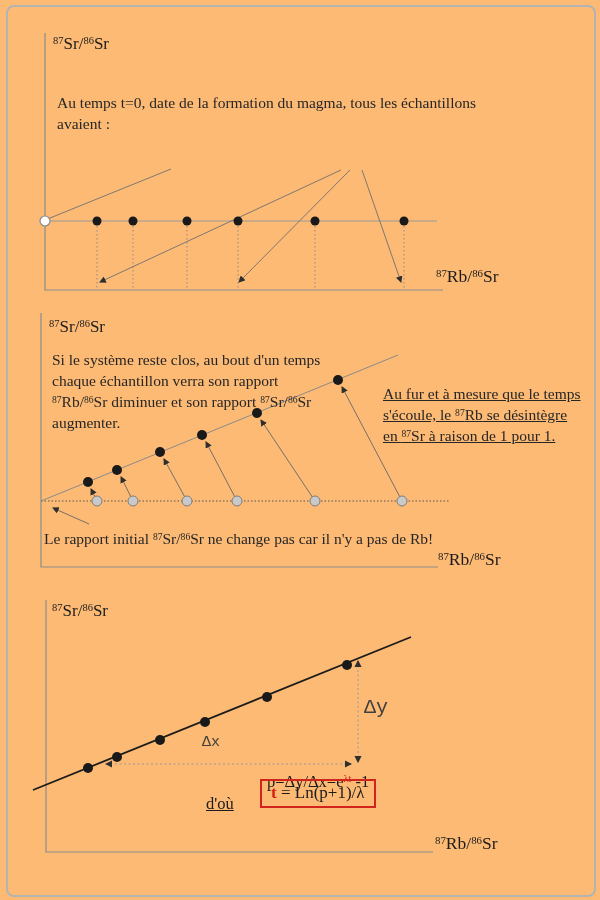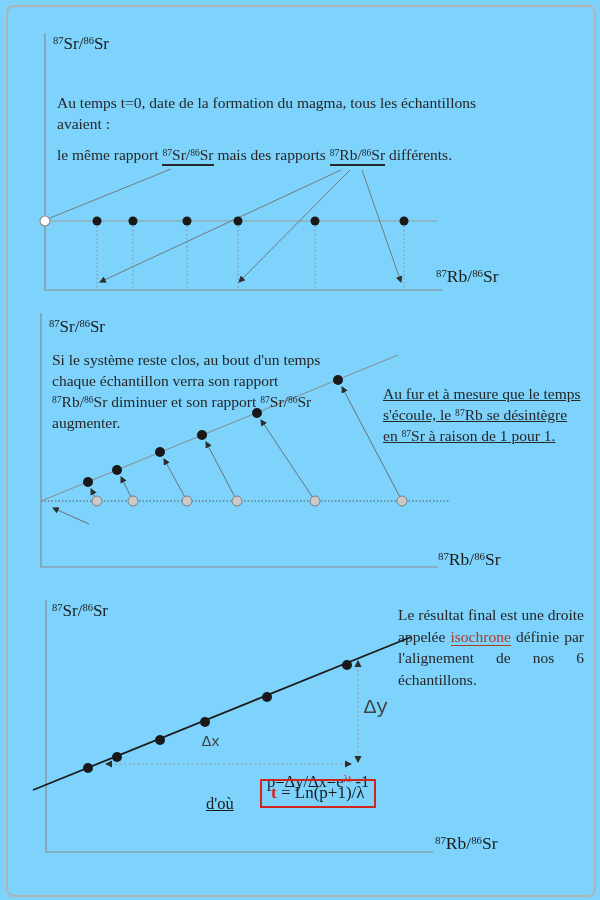--- a/index.html
+++ b/index.html
@@ -1,16 +1,16 @@
 <!DOCTYPE html>
 <html><head>
 <meta charset="utf-8">
 <style>
   html,body{margin:0;padding:0;background:#e8e8e8;}
-  .page{position:relative;width:600px;height:900px;background:#7dd3fc;overflow:hidden;
+  .page{position:relative;width:600px;height:900px;background:#fdba74;overflow:hidden;
         font-family:"Liberation Serif","DejaVu Serif",serif;color:#262626;}
   .frame{position:absolute;left:6px;top:5px;width:586px;height:888px;
          border:2px solid #b3b3b3;border-radius:8px;}
   svg.overlay{position:absolute;left:0;top:0;pointer-events:none;}
   .t{position:absolute;font-size:15.5px;line-height:21px;}
   .axis-label{position:absolute;font-size:17.5px;white-space:nowrap;color:#1c1c1c;}
   .nowrap{white-space:nowrap;}
   .just{text-align:justify;line-height:21.5px;}
   .sup{font-size:0.62em;vertical-align:0.45em;line-height:0;}
   .u{border-bottom:2px solid #262626;padding-bottom:1px;}
@@ -117,29 +117,28 @@
         <circle cx="117" cy="757" r="5"></circle>
       <circle cx="160" cy="740" r="5"></circle>
         <circle cx="205" cy="722" r="5"></circle>
       <circle cx="267" cy="697" r="5"></circle>
         <circle cx="347" cy="665" r="5"></circle>
     </g>
   </svg>
 
   <div class="axis-label" style="left:53px;top:34px;font-size:17px;"><span class="sup">87</span><span>Sr/</span><span class="sup">86</span><span>Sr</span></div>
   <div class="t" style="left:57px;top:92px;width:452px;font-family:Liberation Serif, serif;">Au temps t=0, date de la formation du magma, tous les échantillons avaient :</div>
-  <div class="t nowrap" style="left:57px;top:144px;"><span>le même rapport </span><span class="u"><span class="sup">87</span><span>Sr/</span><span class="sup">86</span><span>Sr</span></span><span> mais des rapports </span><span class="u"><span class="sup">87</span><span>Rb/</span><span class="sup">86</span><span>Sr</span></span><span> différents.</span></div>
   <div class="axis-label" style="left:436px;top:266px;"><span class="sup">87</span><span>Rb/</span><span class="sup">86</span><span>Sr</span></div>
 
   <div class="axis-label" style="left:49px;top:317px;font-size:17px;"><span class="sup">87</span><span>Sr/</span><span class="sup">86</span><span>Sr</span></div>
   <div class="t" style="left:52px;top:349px;width:275px;"><span>Si le système reste clos, au bout d'un temps chaque échantillon verra son rapport </span><span class="sup">87</span><span>Rb/</span><span class="sup">86</span><span>Sr</span><span> diminuer et son rapport </span><span class="sup">87</span><span>Sr/</span><span class="sup">86</span><span>Sr</span><span> augmenter.</span></div>
   <div class="t" style="left:383px;top:383px;width:200px;text-decoration:underline;"><span>Au fur et à mesure que le temps s'écoule, le </span><span class="sup">87</span><span>Rb</span><span> se désintègre en </span><span class="sup">87</span><span>Sr</span><span> à raison de 1 pour 1.</span></div>
+  <div class="t nowrap" style="left:44px;top:528px;"><span>Le rapport initial </span><span class="sup">87</span><span>Sr/</span><span class="sup">86</span><span>Sr</span><span> ne change pas car il n'y a pas de Rb!</span></div>
   <div class="axis-label" style="left:438px;top:549px;"><span class="sup">87</span><span>Rb/</span><span class="sup">86</span><span>Sr</span></div>
 
   <div class="axis-label" style="left:52px;top:601px;font-size:17px;"><span class="sup">87</span><span>Sr/</span><span class="sup">86</span><span>Sr</span></div>
-  <div class="t just" style="left:398px;top:604px;width:186px;"><span>Le résultat final est une droite appelée </span><span class="ru">isochrone</span><span> définie par l'alignement de nos 6 échantillons.</span></div>
   <div class="delta" style="left:202px;top:734px;font-size:15px;">Δx</div>
   <div class="delta" style="left:364px;top:696px;font-size:20px;">Δy</div>
   <div class="formula" style="left:267px;top:772px;"><span>p=Δy/Δx=e</span><span class="sup r">λt</span><span> -1</span></div>
   <div class="formula" style="left:206px;top:794px;text-decoration:underline;">d'où</div>
   <div class="redbox" style="left:260px;top:779px;font-family:Liberation Serif, serif;"><span class="rb">t</span><span> = Ln(p+1)/λ</span></div>
   <div class="axis-label" style="left:435px;top:833px;"><span class="sup">87</span><span>Rb/</span><span class="sup">86</span><span>Sr</span></div>
 </div>
 
 </body></html>

